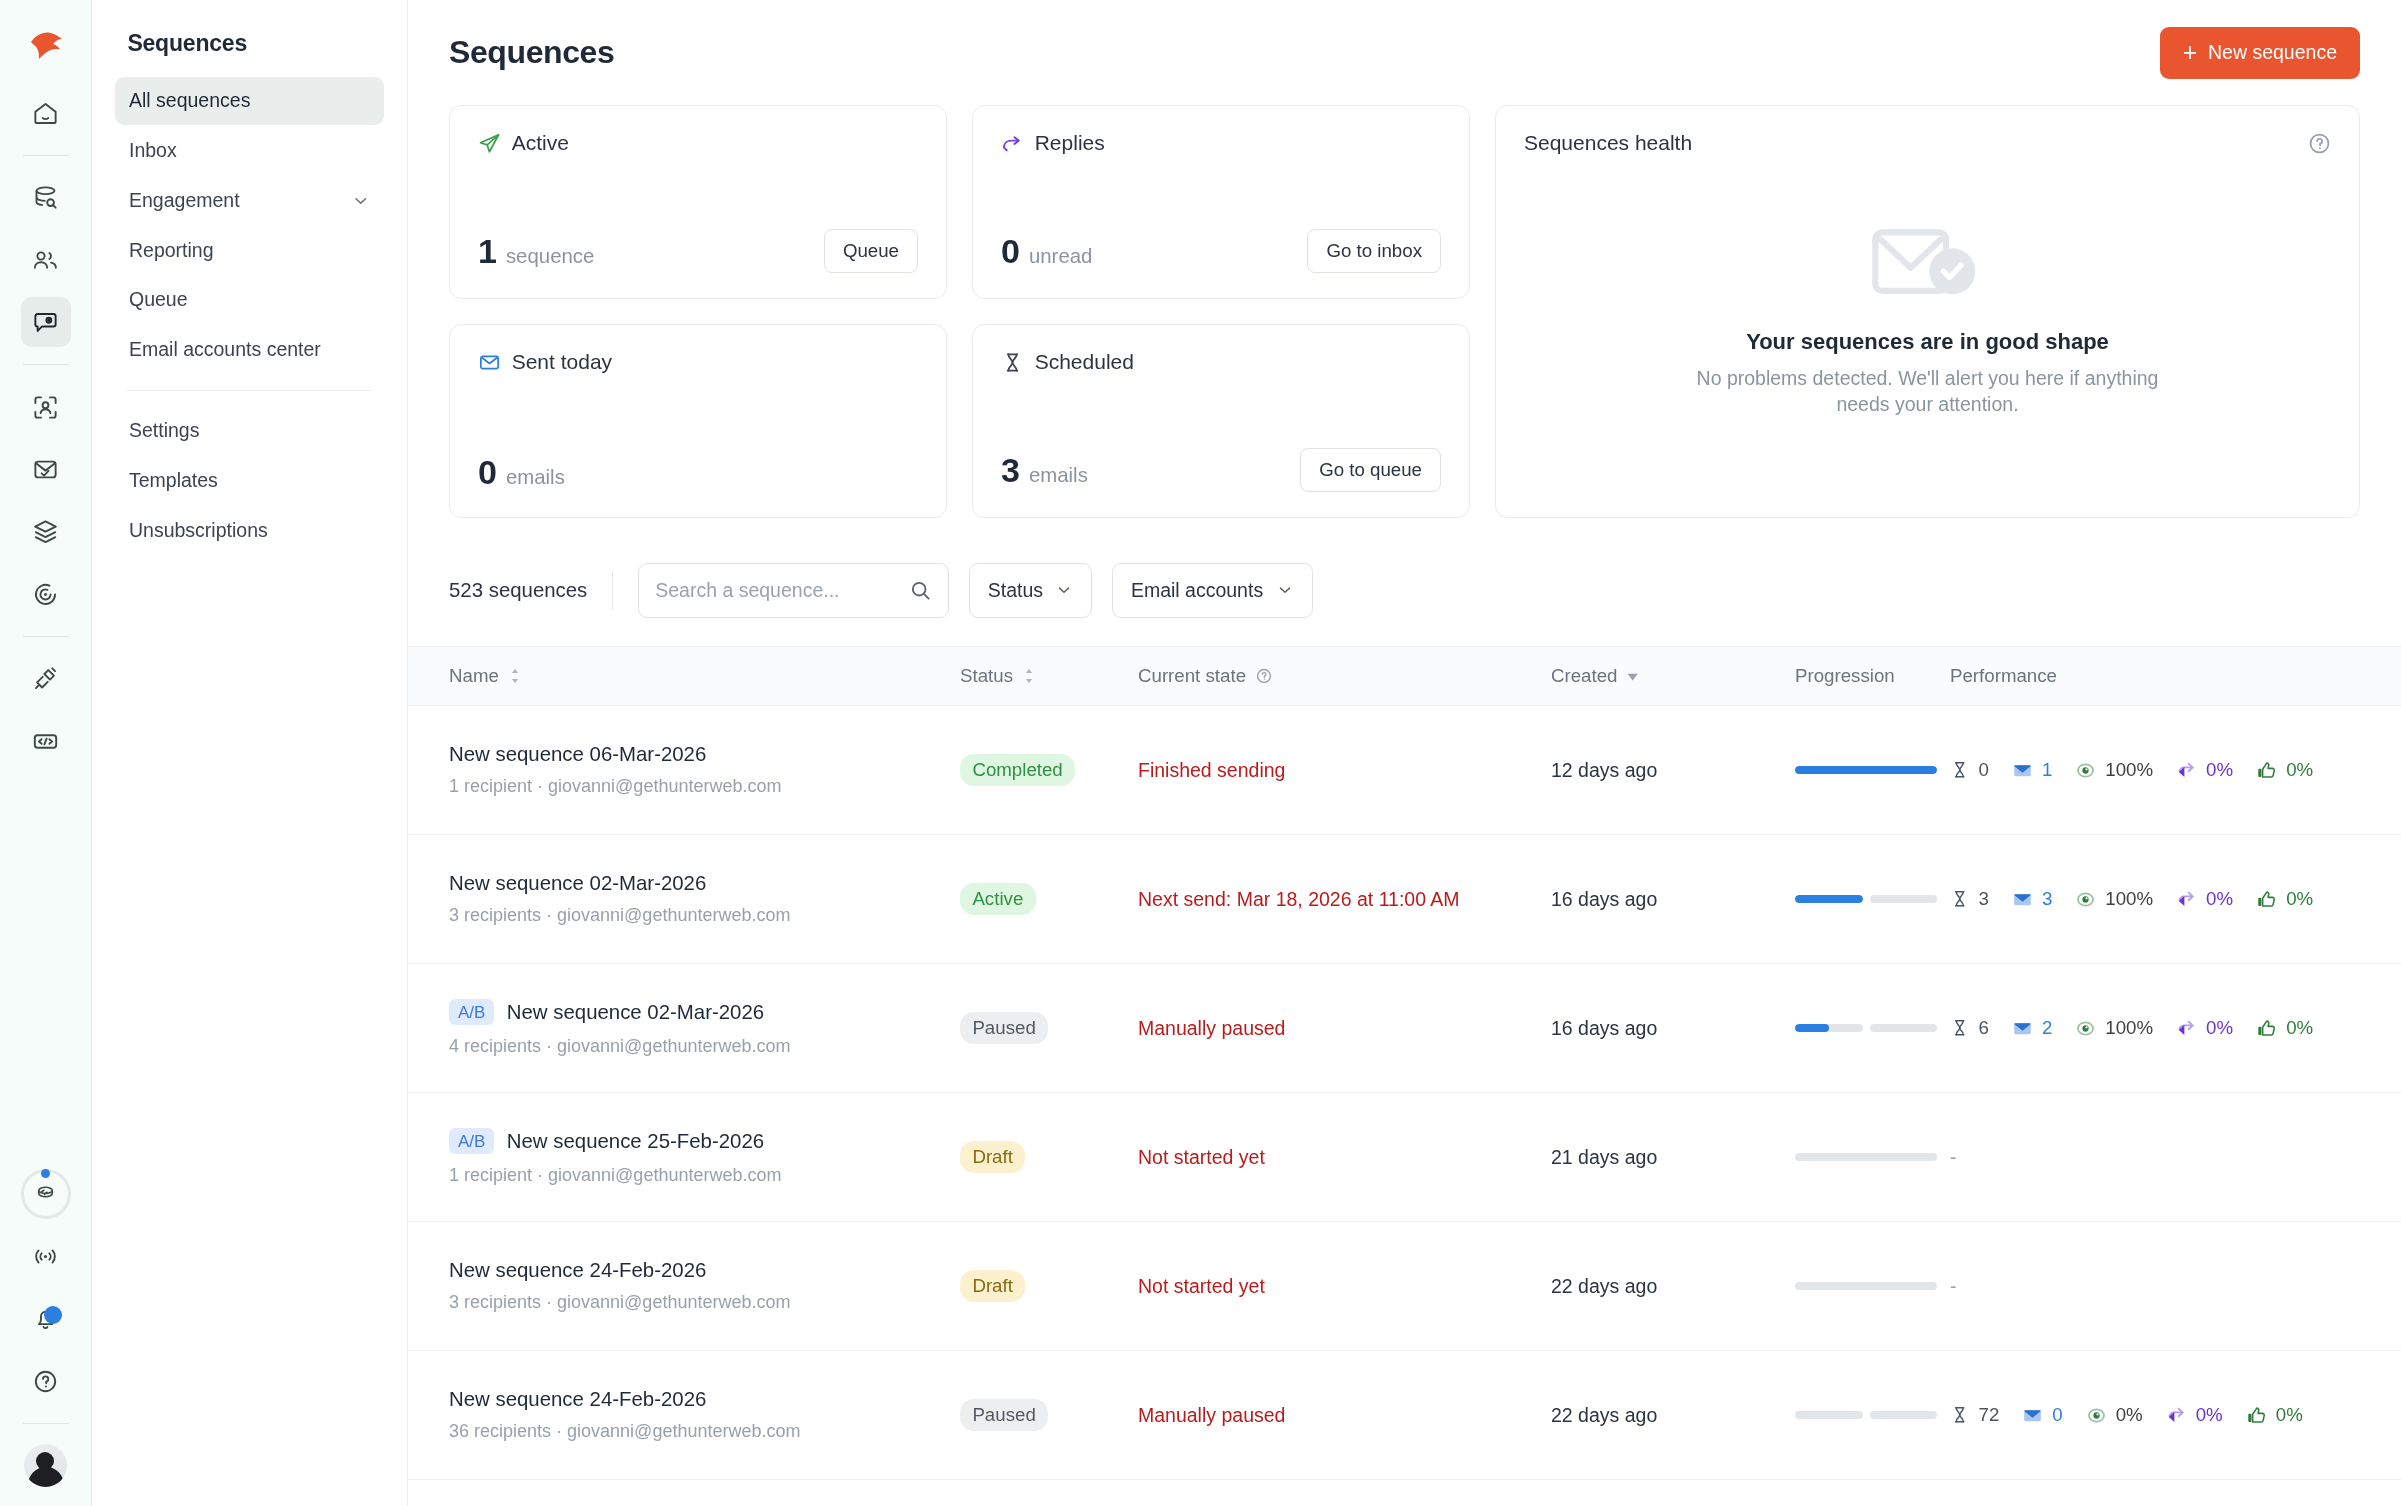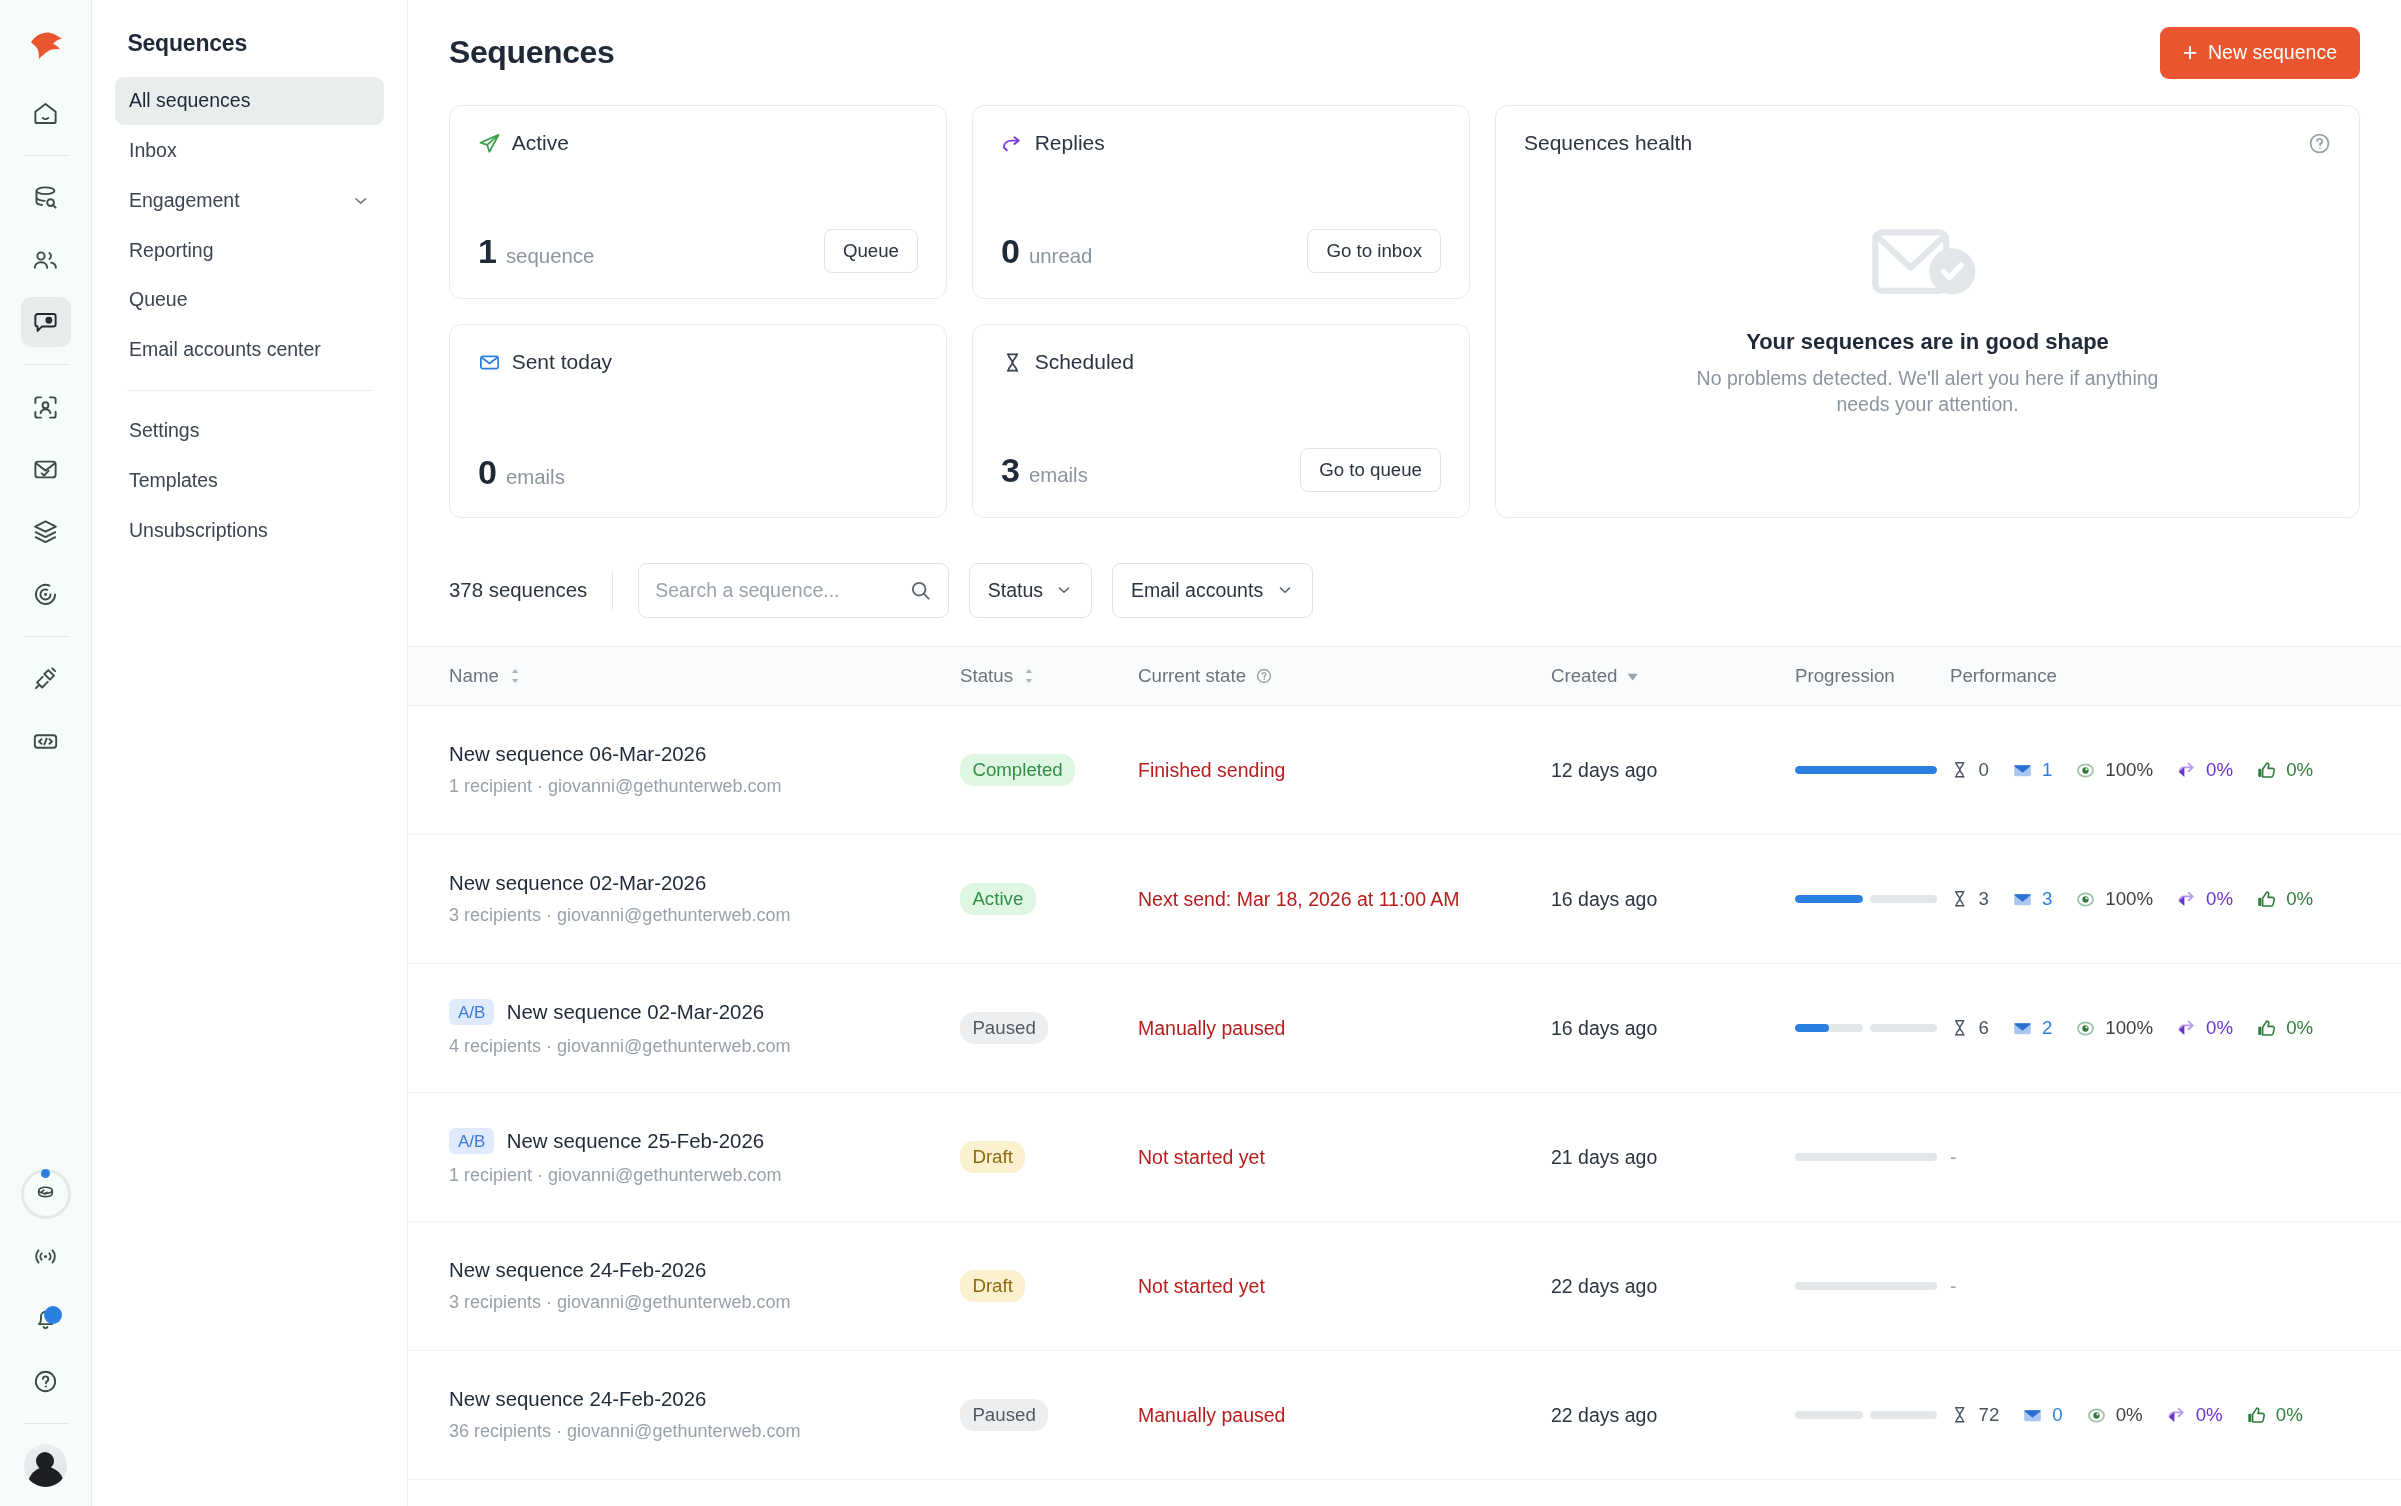--- a/index.html
+++ b/index.html
@@ -472,21 +472,21 @@
                   <path d="M83 58 l7 7 13-14" stroke="#ffffff" stroke-width="6" stroke-linecap="round" stroke-linejoin="round" fill="none"></path>
                 </svg>
             </span>
             <div class="health-h">Your sequences are in good shape</div>
             <div class="health-p">No problems detected. We'll alert you here if anything needs your attention.</div>
           </div>
         </div>
       </div>
 
       <div class="toolbar">
-        <div class="count">378 sequences</div>
+        <div class="count">523 sequences</div>
         <div class="vsep"></div>
         <div class="search">
           <input type="text" placeholder="Search a sequence..." style="">
           <span>
             <svg width="23" height="23" viewBox="0 0 24 24" fill="none" stroke="#5b636c" stroke-width="1.9" stroke-linecap="round">
                 <circle cx="10.6" cy="10.6" r="6.6"></circle>
                 <path d="M15.6 15.6 20.5 20.5"></path>
               </svg>
           </span>
         </div>

